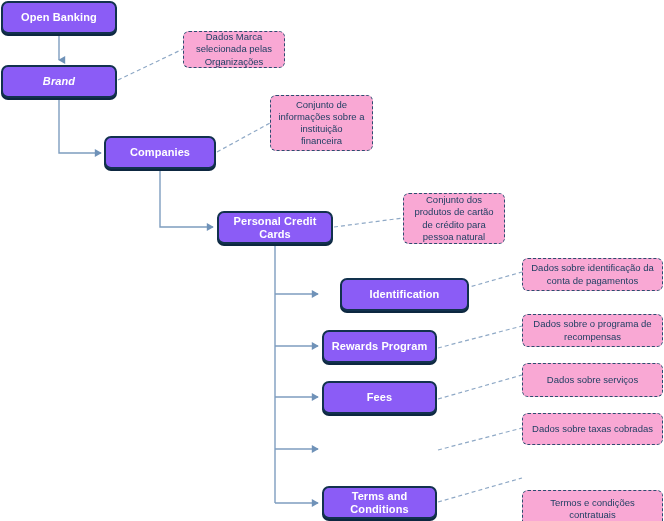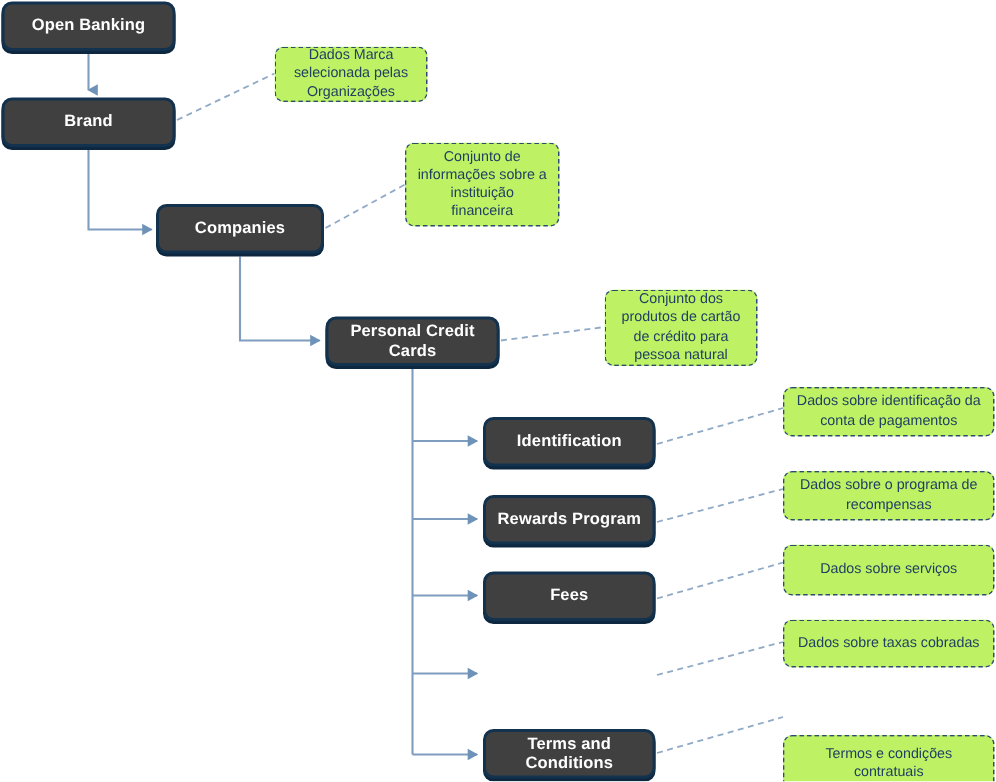--- a/index.html
+++ b/index.html
@@ -22,39 +22,39 @@
     position: absolute;
     left: 0;
     top: 0;
     width: 664px;
     height: 521px;
     pointer-events: none;
   }
   .node-box {
     position: absolute;
     box-sizing: border-box;
-    background: #404040;
+    background: #8b5cf6;
     border: 2px solid #12324e;
     border-radius: 7px;
     box-shadow: 0 2px 0 0 #0d2740;
     display: flex;
     align-items: center;
     justify-content: center;
     text-align: center;
     color: #ffffff;
     font-weight: bold;
     font-size: 11px;
     letter-spacing: 0.1px;
     line-height: 1.15;
     z-index: 3;
   }
   .note-box {
     position: absolute;
     box-sizing: border-box;
-    background: #bef264;
+    background: #f9a8d4;
     border: 1px dashed #2c4d70;
     border-radius: 6px;
     display: flex;
     align-items: center;
     justify-content: center;
     text-align: center;
     color: #1f3f63;
     font-size: 9.5px;
     line-height: 1.28;
     padding: 2px 5px;
@@ -107,33 +107,33 @@
       <path d="M438,399 L522,375"></path>
       <path d="M438,450 L522,428"></path>
       <path d="M438,502 L522,478"></path>
     </g>
   </svg>
 
   <div class="node-box" style="left:1px; top:1px; width:116px; height:33px;">
     <span>Open Banking</span>
   </div>
 
-  <div class="node-box" style="left:1px; top:65px; width:116px; height:33px;">
+  <div class="node-box" style="left:1px; top:65px; width:116px; height:33px;font-style:italic;">
     <span>Brand</span>
   </div>
 
   <div class="node-box" style="left:104px; top:136px; width:112px; height:33px;">
     <span>Companies</span>
   </div>
 
   <div class="node-box" style="left:217px; top:211px; width:116px; height:33px;align-items:center;">
     <span>Personal Credit Cards</span>
   </div>
 
-  <div class="node-box" style="left:322px; top:278px; width:115px; height:33px;">
+  <div class="node-box" style="left:340px; top:278px; width:129px; height:33px;">
     <span>Identification</span>
   </div>
 
   <div class="node-box" style="left:322px; top:330px; width:115px; height:33px;">
     <span>Rewards Program</span>
   </div>
 
   <div class="node-box" style="left:322px; top:381px; width:115px; height:33px;">
     <span>Fees</span>
   </div>

